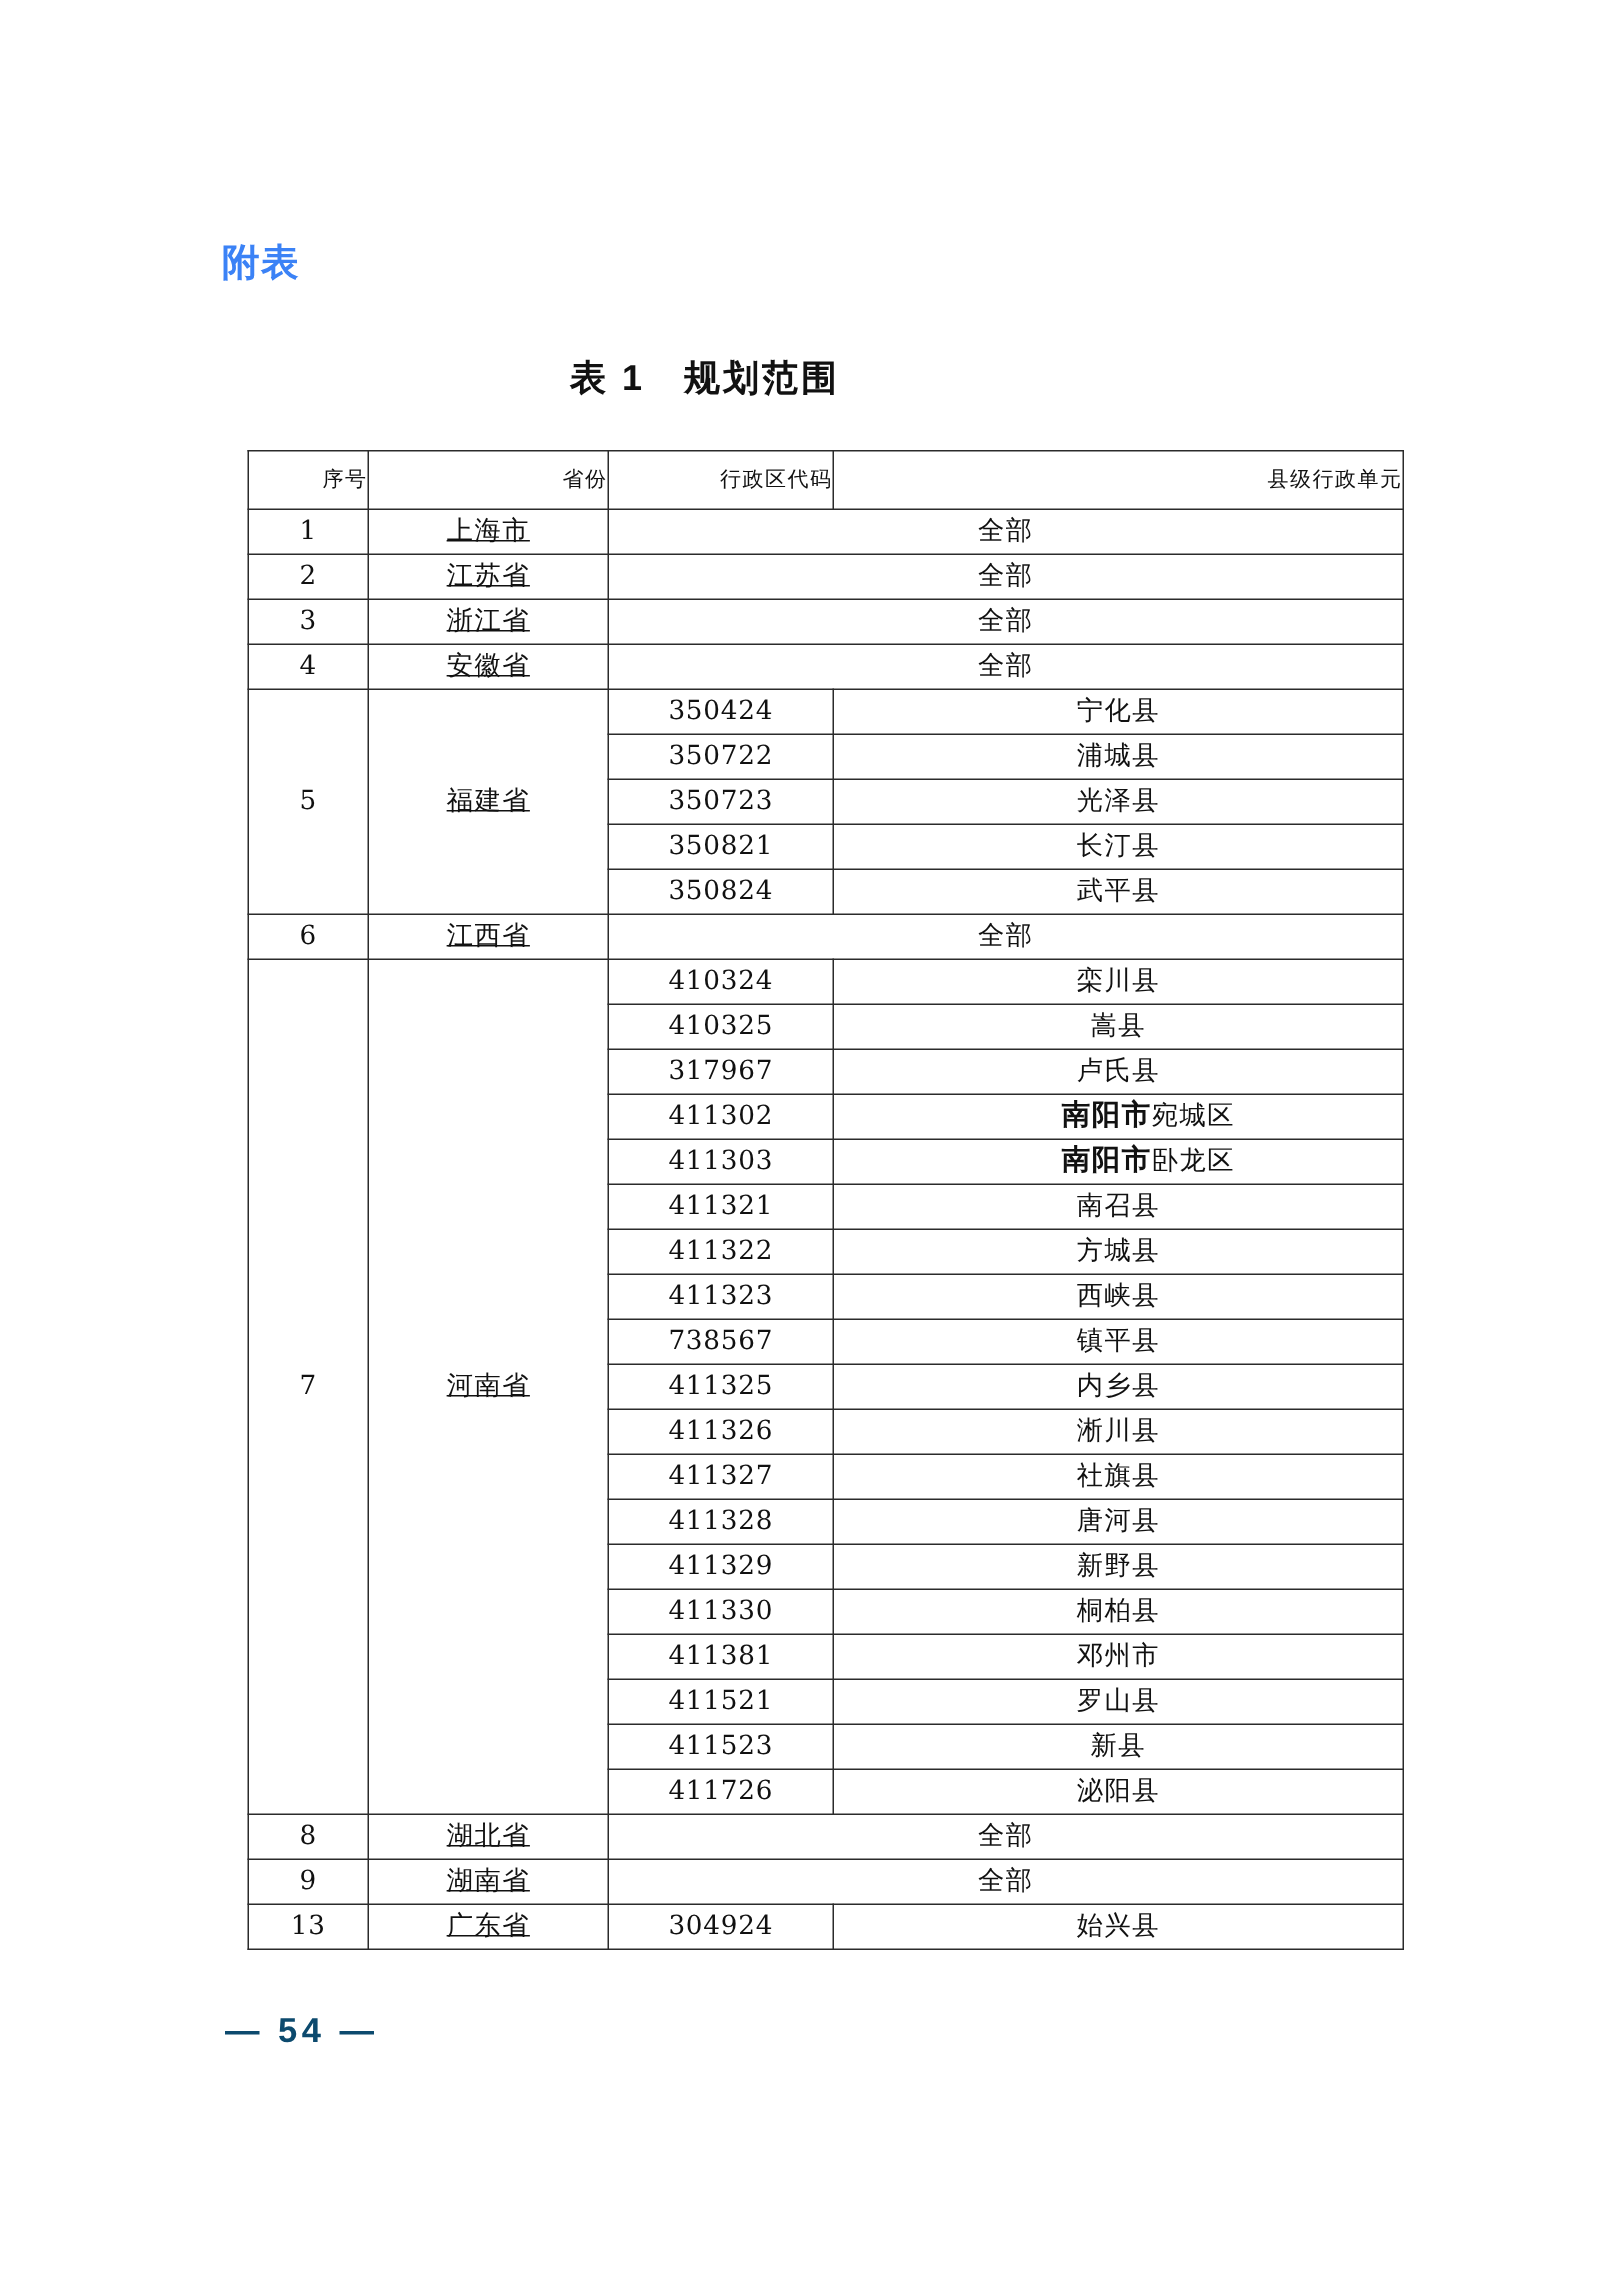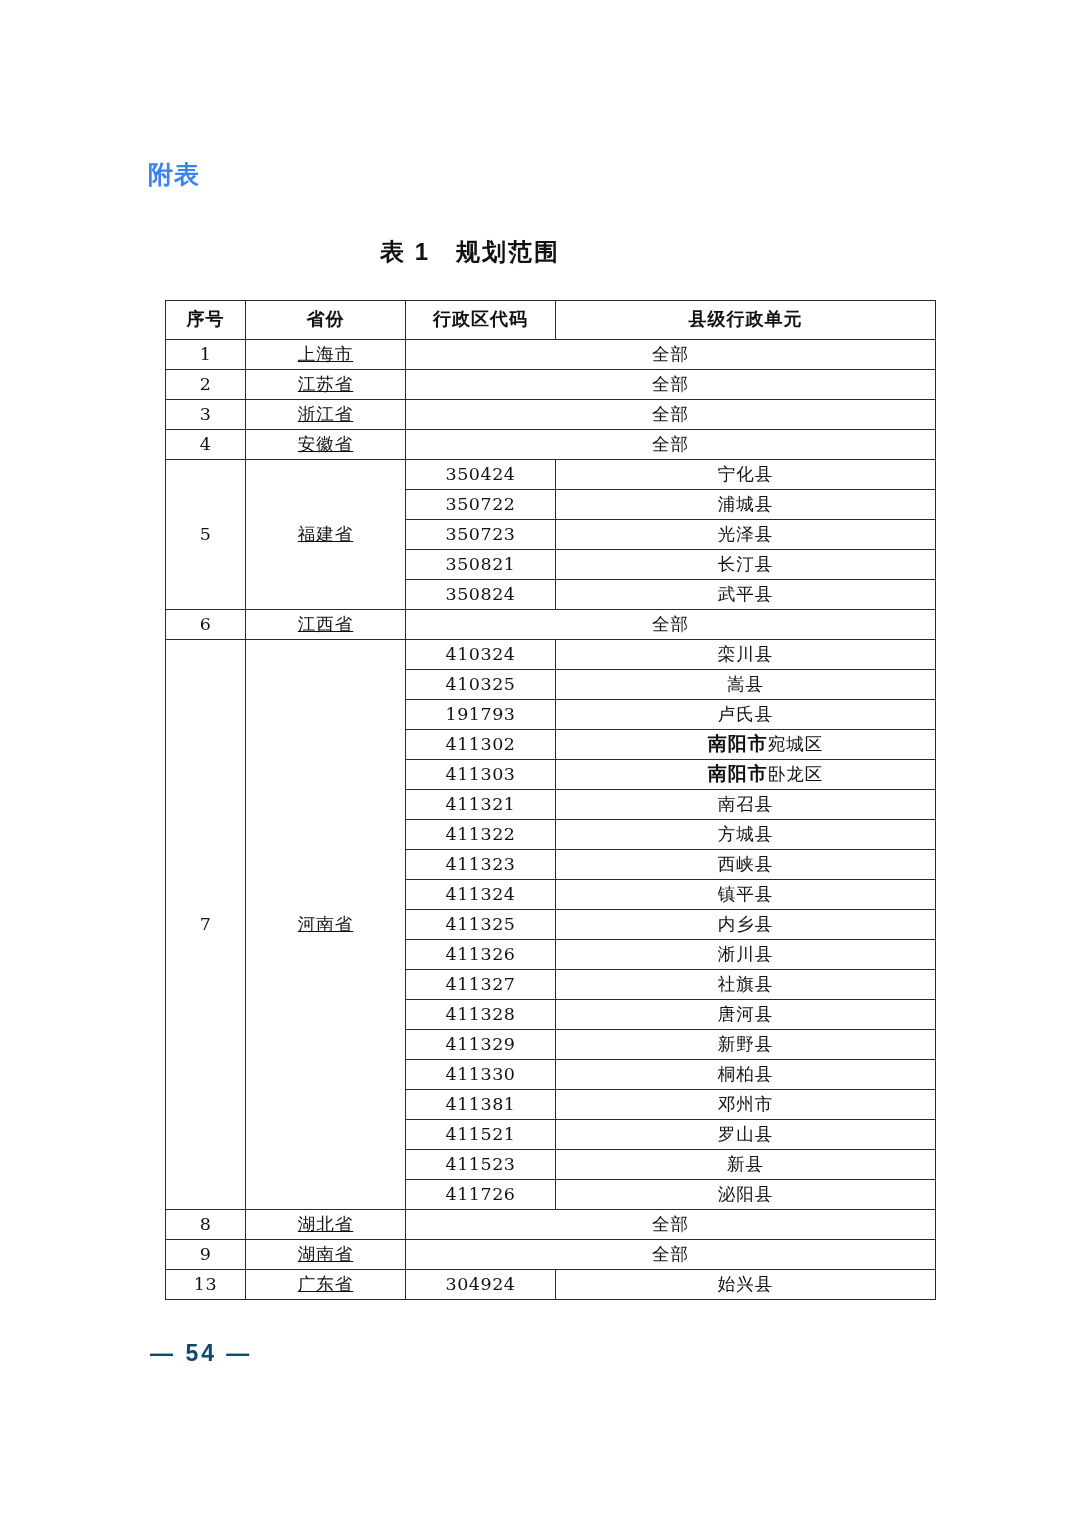--- a/index.html
+++ b/index.html
@@ -56,25 +56,26 @@
     text-align: center;
     vertical-align: middle;
     font-size: 17.5px;
     font-family: "DejaVu Serif", "Liberation Serif", serif;
     padding: 0;
     height: 29px;
     line-height: 1.1;
     color: #111;
   }
   table.plan-table thead td {
-    font-weight: bold;
-    font-family: "Liberation Sans", sans-serif;
-    font-size: 18px;
+    font-weight: normal;
+    font-family: "Liberation Sans", sans-serif;
+    font-size: 14px;
     letter-spacing: 1px;
     height: 38px;
+    text-align: right;
   }
   col.c-seq { width: 80px; }
   col.c-prov { width: 160px; }
   col.c-code { width: 150px; }
   col.c-unit { width: 380px; }
 
   .num {
     font-family: "DejaVu Serif", "Liberation Serif", serif;
     letter-spacing: 0.5px;
   }
@@ -183,21 +184,21 @@
           <td class="num" rowspan="19">7</td>
           <td class="prov-name" rowspan="19">河南省</td>
           <td class="num">410324</td>
           <td class="unit-name">栾川县</td>
         </tr>
         <tr>
           <td class="num">410325</td>
           <td class="unit-name">嵩县</td>
         </tr>
         <tr>
-          <td class="num">191793</td>
+          <td class="num">317967</td>
           <td class="unit-name">卢氏县</td>
         </tr>
         <tr>
           <td class="num tall">411302</td>
           <td class="unit-name tall"><span class="bold-city">南阳市</span><span>宛城区</span></td>
         </tr>
         <tr>
           <td class="num tall">411303</td>
           <td class="unit-name tall"><span class="bold-city">南阳市</span><span>卧龙区</span></td>
         </tr>
@@ -207,21 +208,21 @@
         </tr>
         <tr>
           <td class="num">411322</td>
           <td class="unit-name">方城县</td>
         </tr>
         <tr>
           <td class="num">411323</td>
           <td class="unit-name">西峡县</td>
         </tr>
         <tr>
-          <td class="num">411324</td>
+          <td class="num">738567</td>
           <td class="unit-name">镇平县</td>
         </tr>
         <tr>
           <td class="num">411325</td>
           <td class="unit-name">内乡县</td>
         </tr>
         <tr>
           <td class="num">411326</td>
           <td class="unit-name">淅川县</td>
         </tr>

